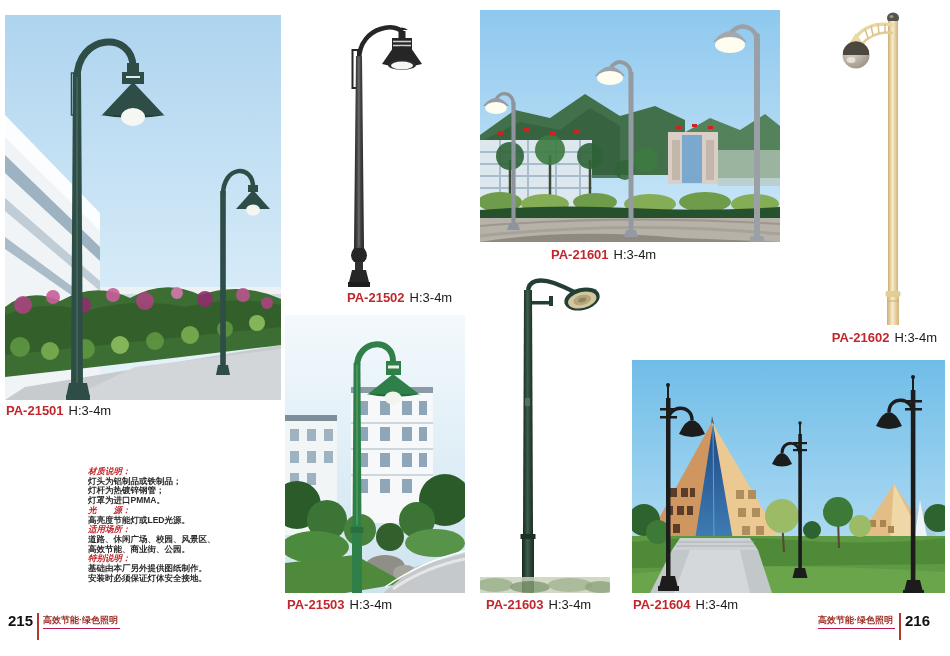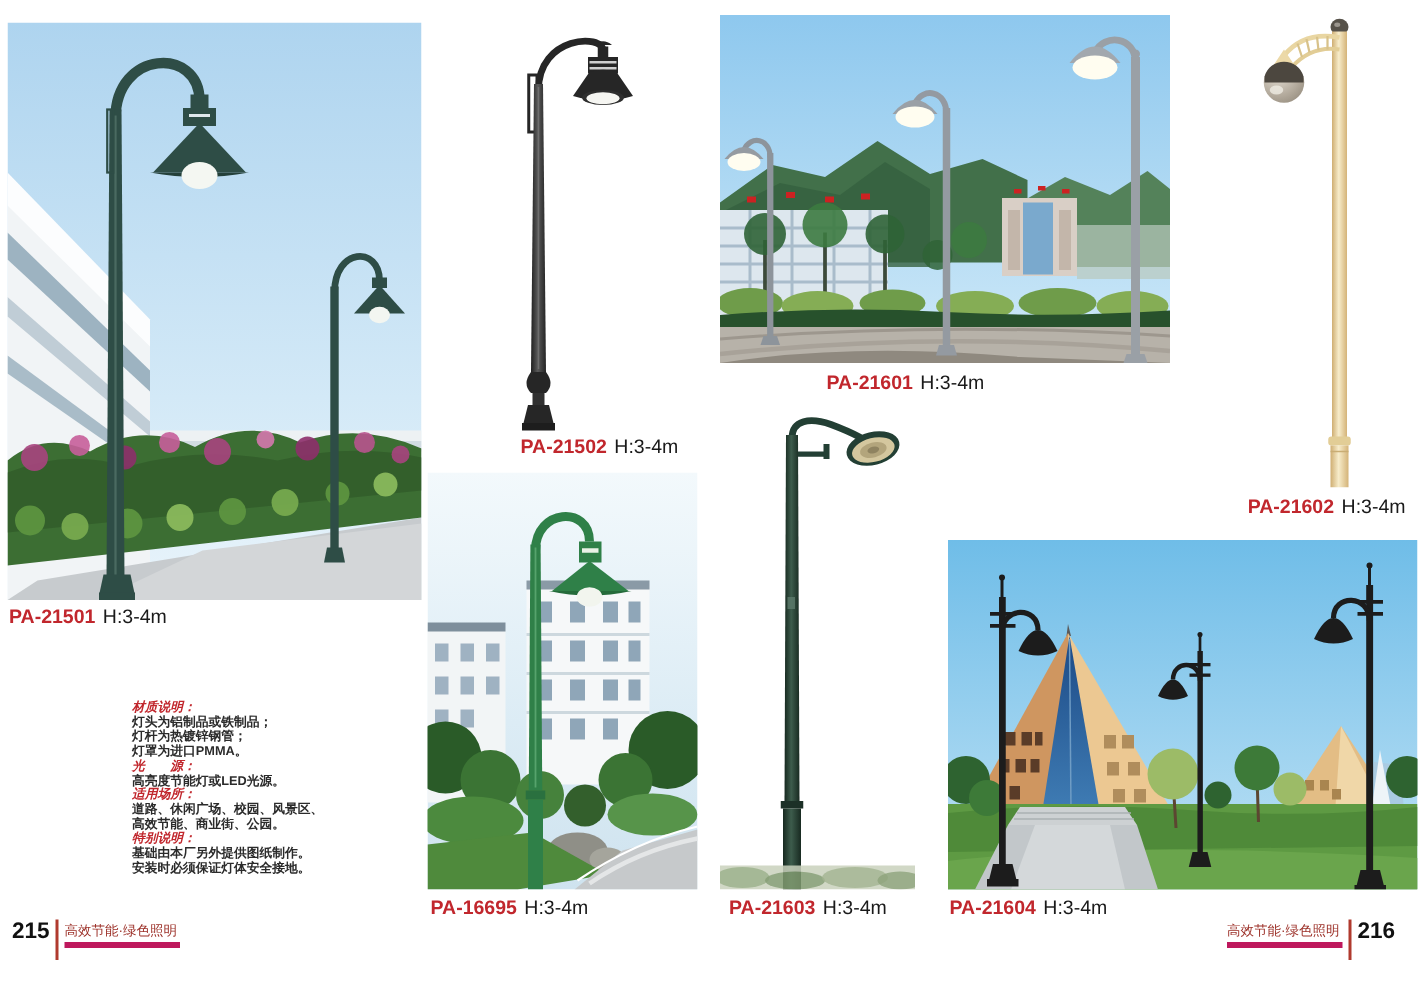--- a/index.html
+++ b/index.html
@@ -15,22 +15,22 @@
   .spec-notes { position:absolute; left:88px; top:467px; width:185px;
     font-size:8.5px; line-height:9.7px; font-weight:bold; color:#2b2b2b; }
   .spec-notes .sn-heading { color:#c1272d;font-style:italic; }
 
   .promo { position:absolute; left:617px; top:280px; width:215px;
     font-size:9.5px; line-height:21px; font-weight:bold; color:#b23028; }
 
   .footer { position:absolute; top:612px; display:flex; align-items:flex-start; }
   .footer .pageno { font-size:15px; font-weight:bold; color:#111; line-height:18px; }
   .footer .divider { width:2px; height:27px; background:#b03a2e; margin:1px 4px 0 4px; }
-  .footer .slogan { font-size:9px; font-weight:normal; color:#9c3028;
-    border-bottom:4px solid #be185d; padding:3px 2px 2px 0; line-height:11px; white-space:nowrap; }
+  .footer .slogan { font-size:9px; font-weight:bold; color:#9c3028;
+    border-bottom:1px solid #be185d; padding:3px 2px 2px 0; line-height:11px; white-space:nowrap; }
   .footer-left { left:8px;text-align:right; }
   .footer-right { right:20px; }
 </style>
 </head>
 <body>
 
 <div class="page">
 
   <figure style="left:5px; top:15px; width:276px; height:385px;">
     <svg viewBox="0 0 276 385" preserveAspectRatio="none">
@@ -506,21 +506,21 @@
   <div class="product-label" style="left:347px; top:290px;">
     <span class="code">PA-21502</span><span class="spec">H:3-4m</span>
   </div>
   <div class="product-label" style="left:511px; top:247px;margin-left:40px;">
     <span class="code">PA-21601</span><span class="spec">H:3-4m</span>
   </div>
   <div class="product-label" style="right:13px; top:330px;padding-left:14px;">
     <span class="code">PA-21602</span><span class="spec">H:3-4m</span>
   </div>
   <div class="product-label" style="left:287px; top:597px;">
-    <span class="code">PA-16695</span><span class="spec">H:3-4m</span>
+    <span class="code">PA-21503</span><span class="spec">H:3-4m</span>
   </div>
   <div class="product-label" style="left:486px; top:597px;">
     <span class="code">PA-21603</span><span class="spec">H:3-4m</span>
   </div>
   <div class="product-label" style="left:633px; top:597px;">
     <span class="code">PA-21604</span><span class="spec">H:3-4m</span>
   </div>
 
   <div class="spec-notes">
     <div class="sn-heading">材质说明：</div>

